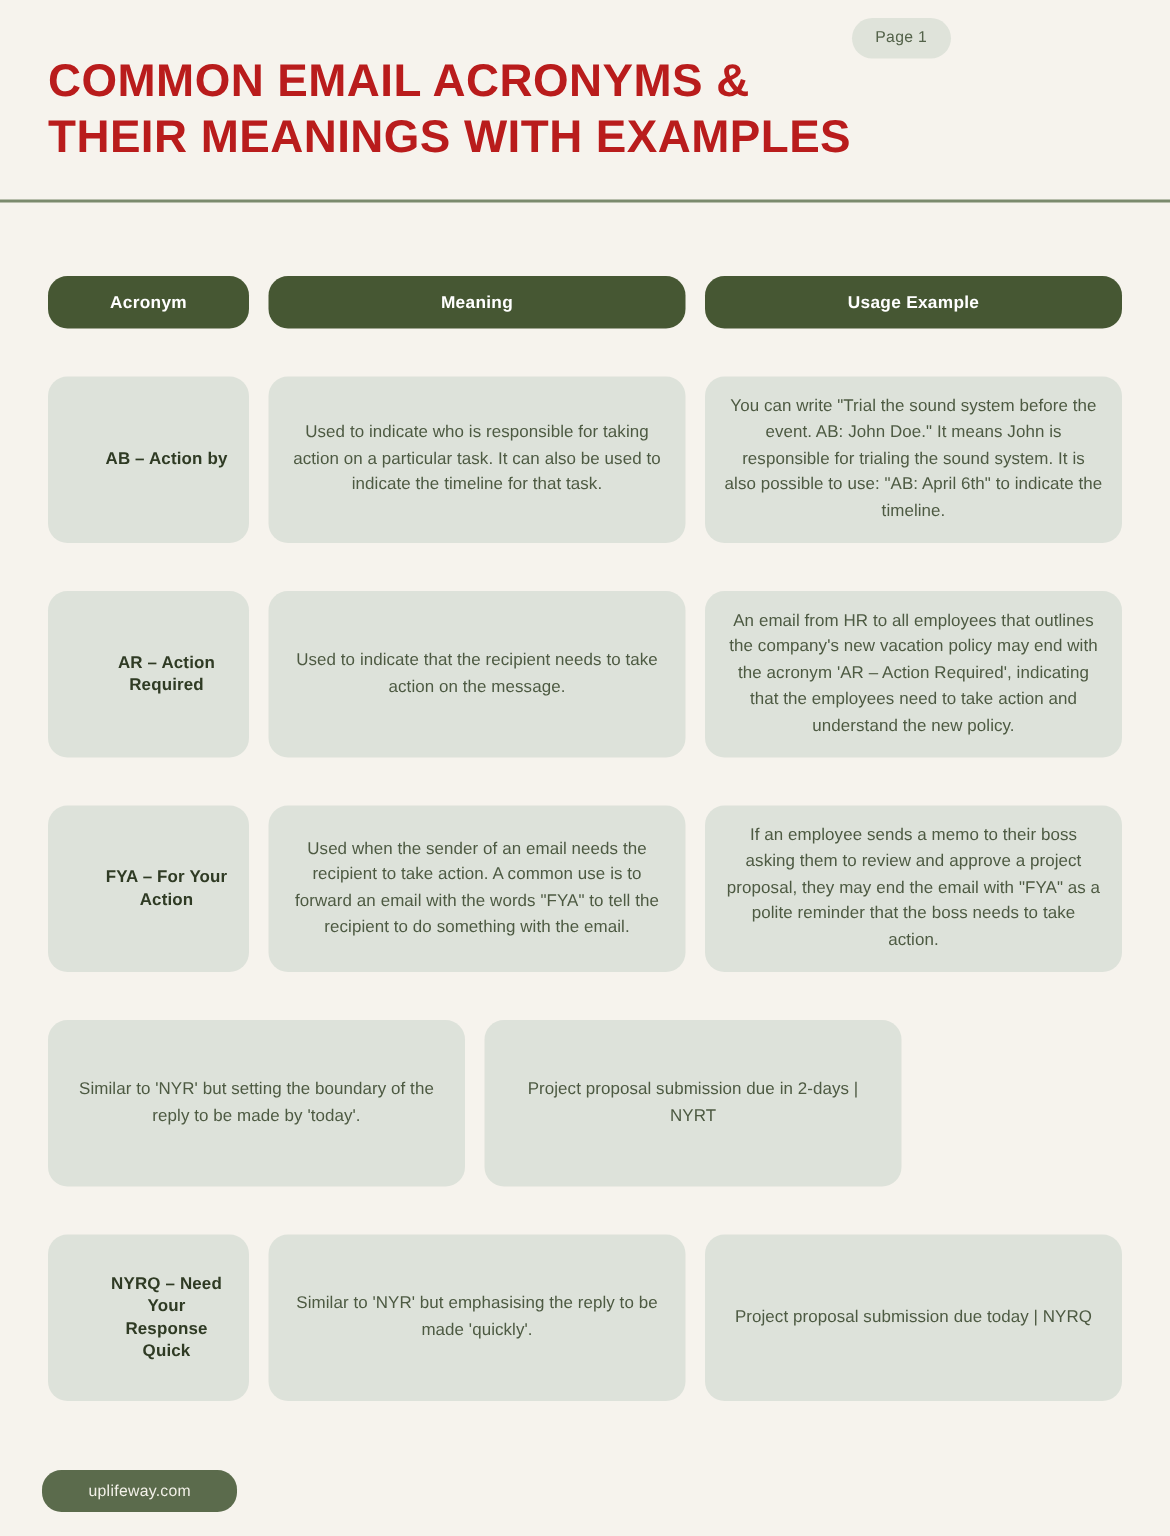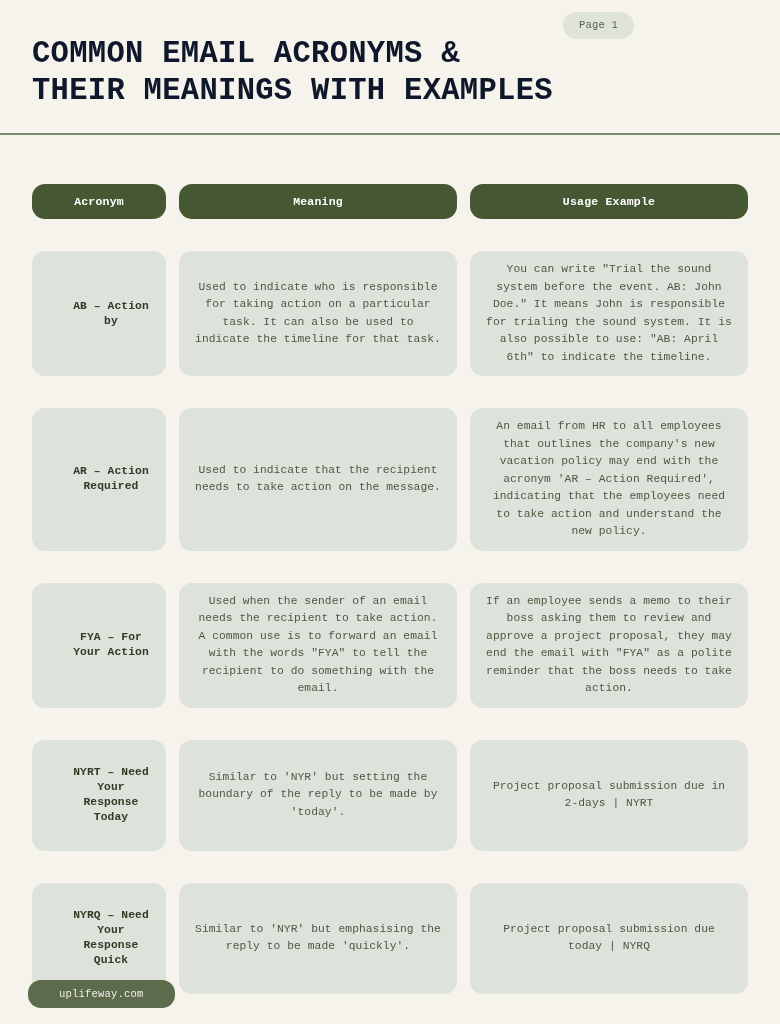--- a/index.html
+++ b/index.html
@@ -13,21 +13,20 @@
     font-family: "Liberation Sans", sans-serif;
     overflow: hidden;
     position: relative;
   }
 
   .page {
     position: relative;
     width: 647px;
     height: 1024px;
     box-sizing: border-box;
-    font-family: Liberation Mono, monospace;
   }
 
   
   .page-badge {
     position: absolute;
     top: 12px;
     right: 13px;
     background: #dfe3da;
     color: #54634a;
     font-size: 10.5px;
@@ -38,21 +37,21 @@
   }
 
   
   .title-block {
     position: absolute;
     top: 36px;
     left: 32px;
     width: 700px;
   }
   .title-line {
-    color: #0f172a;
+    color: #b91c1c;
     font-weight: bold;
     font-size: 30.5px;
     line-height: 37px;
     letter-spacing: 0.3px;
     white-space: nowrap;
   }
 
   .divider {
     position: absolute;
     top: 133px;
@@ -174,21 +173,20 @@
     </div>
 
     <div class="row row-body">
       <div class="cell c1">FYA – For Your Action</div>
       <div class="cell c2">Used when the sender of an email needs the recipient to take action. A common use is to forward an email with the words "FYA" to tell the recipient to do something with the email.</div>
       <div class="cell c3">If an employee sends a memo to their boss asking them to review and approve a project proposal, they may end the email with "FYA" as a polite reminder that the boss needs to take action.</div>
     </div>
 
 
     <div class="row row-body">
-      <div class="cell c1">NYRT – Need Your Response Today</div>
       <div class="cell c2">Similar to 'NYR' but setting the boundary of the reply to be made by 'today'.</div>
       <div class="cell c3">Project proposal submission due in 2-days | NYRT</div>
     </div>
 
     <div class="row row-body">
       <div class="cell c1">NYRQ – Need Your Response Quick</div>
       <div class="cell c2">Similar to 'NYR' but emphasising the reply to be made 'quickly'.</div>
       <div class="cell c3">Project proposal submission due today | NYRQ</div>
     </div>
 

